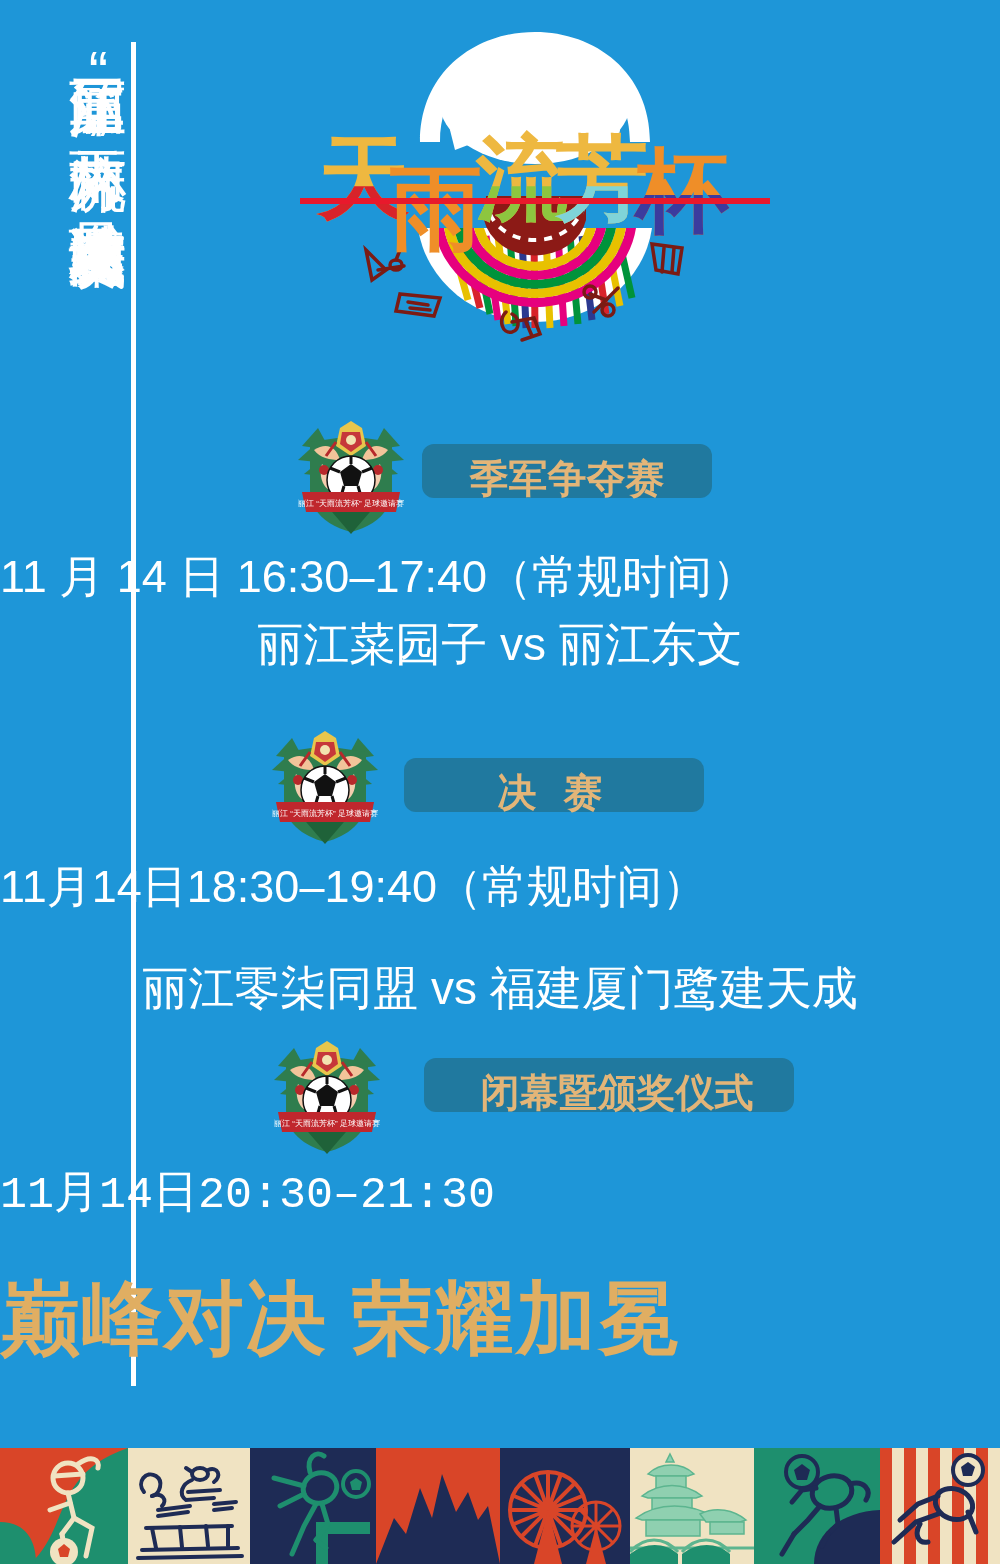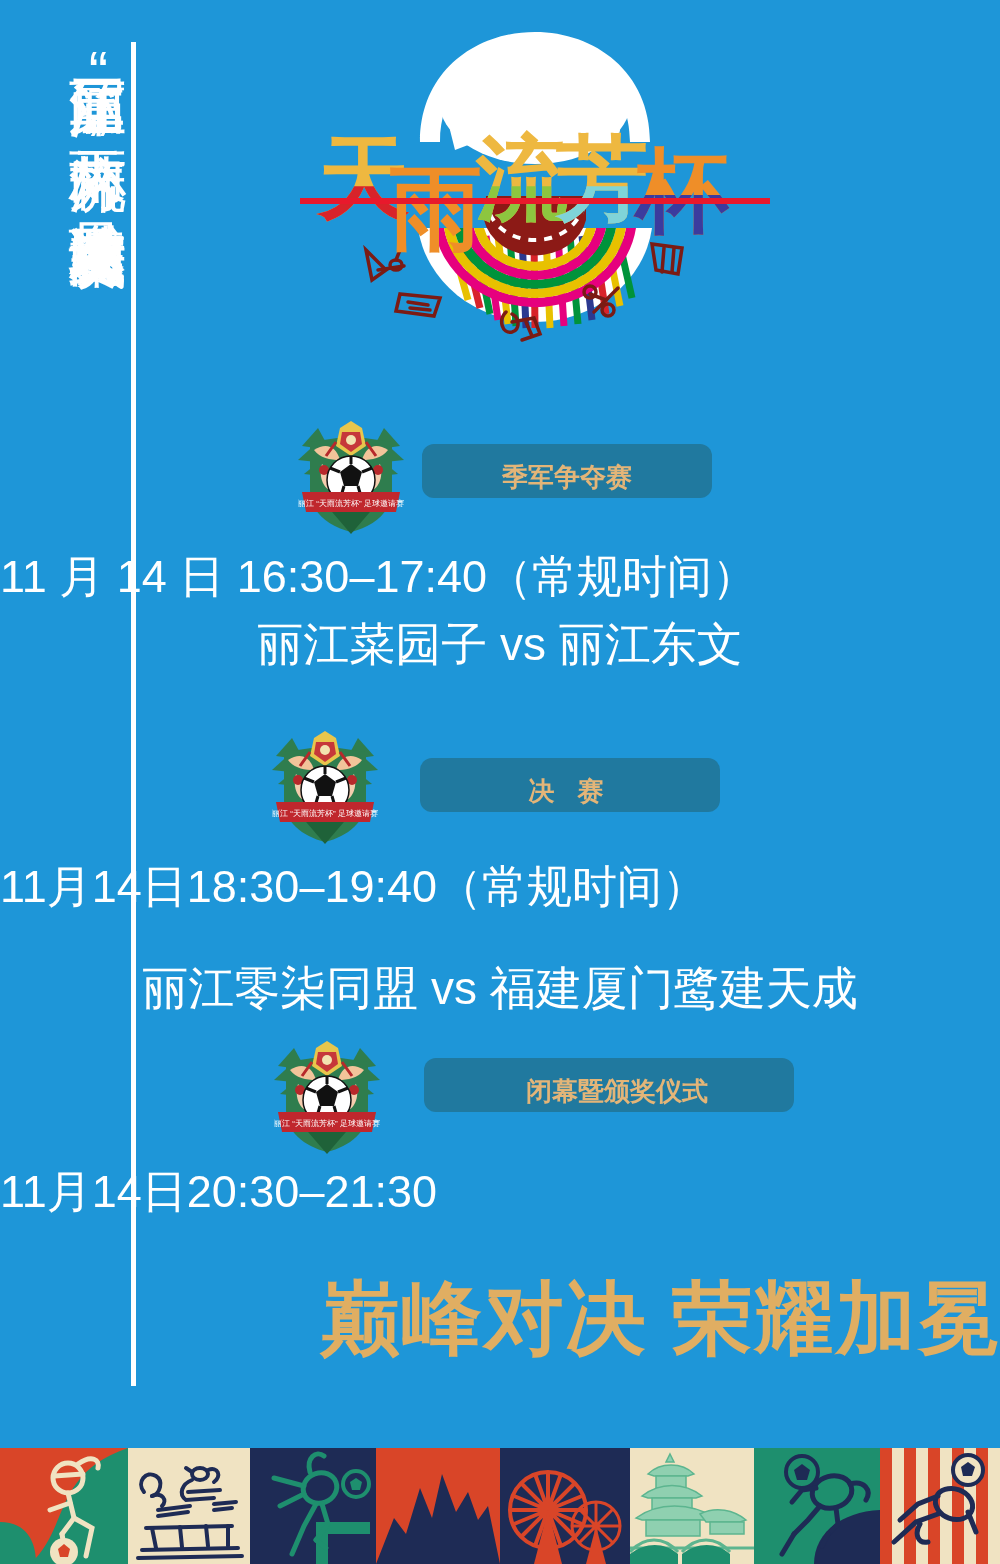--- a/index.html
+++ b/index.html
@@ -30,36 +30,36 @@
 
   
   .block{position:absolute;left:0;width:1000px;}
 
   .badge{position:absolute;width:110px;height:118px;}
   .badge svg{display:block;width:100%;height:100%;}
 
   .pill{
     position:absolute;height:54px;border-radius:12px;
     background:#20799f;
-    display:flex;
-    color:#e3b578;font-size:26px;font-weight:700;
+    display:flex;align-items:center;
+    color:#e3b578;font-size:39px;font-weight:700;
     padding:16px 0 0 0;box-sizing:border-box;
   }
   .pill span{display:block;width:100%;}
 
   .timeline{
     position:absolute;left:0;width:1000px;
     color:#ffffff;font-size:45px;font-weight:400;white-space:nowrap;
   }
   .teams{
     position:absolute;left:0;width:1000px;text-align:center;
     color:#ffffff;font-size:46px;font-weight:400;white-space:nowrap;
   }
   .slogan{
-    position:absolute;left:0;top:1266px;width:1000px;text-align:right;
+    position:absolute;left:0;top:1266px;width:1000px;text-align:left;
     color:#e0ae62;font-size:80px;font-weight:800;letter-spacing:2px;
     white-space:nowrap;
   }
 
   
   .strip{position:absolute;left:0;top:1448px;width:1000px;height:116px;display:flex;}
   .panel{position:relative;height:116px;overflow:hidden;}
   .panel svg{display:block;width:100%;height:100%;}
 </style>
 </head>
@@ -219,21 +219,21 @@
         <path d="M46 16 L64 16 L66 28 L55 36 L44 28 Z" fill="#c6383a"></path>
         <circle cx="55" cy="24" r="5" fill="#f2e3b0"></circle>
         <path d="M40 26 L30 40 M70 26 L80 40" stroke="#b7292b" stroke-width="3" fill="none"></path>
         <circle cx="55" cy="64" r="24" fill="#ffffff" stroke="#111" stroke-width="1.5"></circle>
         <path d="M55 48 L66 56 L62 70 L48 70 L44 56 Z" fill="#111"></path>
         <path d="M55 40 L55 48 M44 56 L34 52 M66 56 L76 52 M48 70 L44 84 M62 70 L66 84" stroke="#111" stroke-width="3" fill="none"></path>
         <path d="M6 76 L104 76 L100 96 L10 96 Z" fill="#c0272d"></path>
         <text x="55" y="90" font-size="8" fill="#ffffff" text-anchor="middle" font-family="'Liberation Sans','DejaVu Sans',sans-serif">丽江 “天雨流芳杯” 足球邀请赛</text>
       </svg>
     </div>
-    <div class="pill" style="left:420px;top:758px;width:300px;">
+    <div class="pill" style="left:404px;top:758px;width:300px;">
       <span style="text-align:center;letter-spacing:8px;">决  赛</span>
     </div>
     <div class="timeline" style="top:857px;">11月14日18:30–19:40（常规时间）</div>
     <div class="teams" style="top:958px;">丽江零柒同盟  vs  福建厦门鹭建天成</div>
   </div>
 
   <div class="block" style="top:0;">
     <div class="badge" style="left:272px;top:1036px;">
       <svg viewBox="0 0 110 118" xmlns="http://www.w3.org/2000/svg">
         <path d="M6 30 L22 12 L34 34 Z" fill="#2f7d4e"></path>
@@ -257,21 +257,21 @@
         <circle cx="55" cy="64" r="24" fill="#ffffff" stroke="#111" stroke-width="1.5"></circle>
         <path d="M55 48 L66 56 L62 70 L48 70 L44 56 Z" fill="#111"></path>
         <path d="M55 40 L55 48 M44 56 L34 52 M66 56 L76 52 M48 70 L44 84 M62 70 L66 84" stroke="#111" stroke-width="3" fill="none"></path>
         <path d="M6 76 L104 76 L100 96 L10 96 Z" fill="#c0272d"></path>
         <text x="55" y="90" font-size="8" fill="#ffffff" text-anchor="middle" font-family="'Liberation Sans','DejaVu Sans',sans-serif">丽江 “天雨流芳杯” 足球邀请赛</text>
       </svg>
     </div>
     <div class="pill" style="left:398px;top:1058px;width:370px;margin-left:26px;">
       <span style="text-align:center;padding-left:16px;">闭幕暨颁奖仪式</span>
     </div>
-    <div class="timeline" style="top:1162px;">11月14日20:30–21:30</div>
+    <div class="timeline" style="top:1162px;font-family:Liberation Mono, monospace;">11月14日20:30–21:30</div>
   </div>
 
   <div class="slogan">巅峰对决  荣耀加冕</div>
 
   <div class="strip">
 
     <div class="panel" style="width:128px;background:#d94528;">
       <svg viewBox="0 0 128 116" xmlns="http://www.w3.org/2000/svg">
         <path d="M128 0 L128 116 L30 116 C70 80 52 26 128 0 Z" fill="#1e8f6e"></path>
         <path d="M0 74 C22 74 36 88 36 116 L0 116 Z" fill="#1e8f6e"></path>

